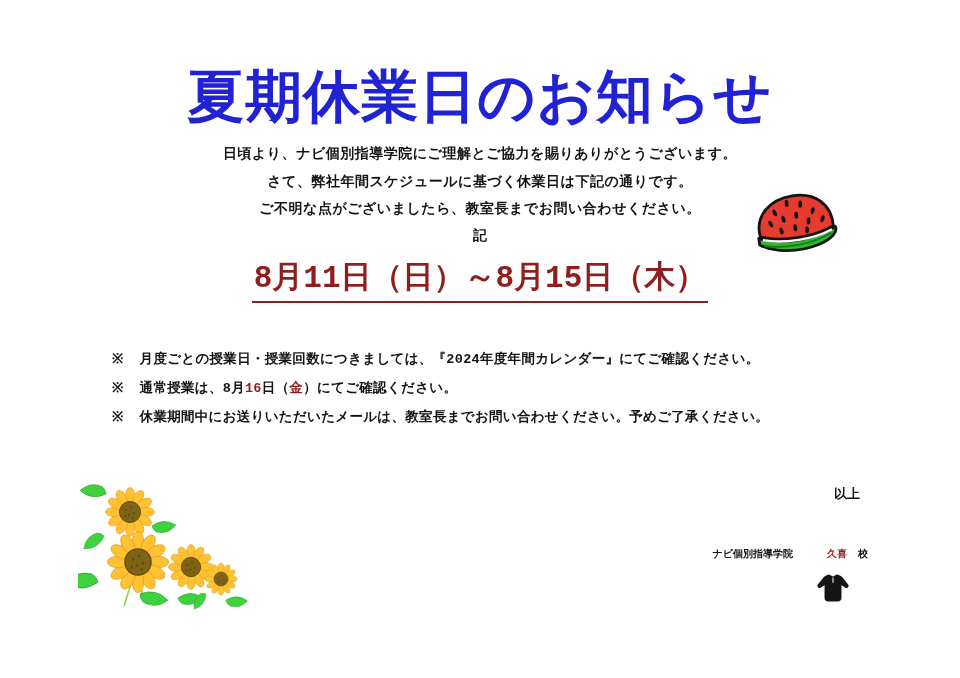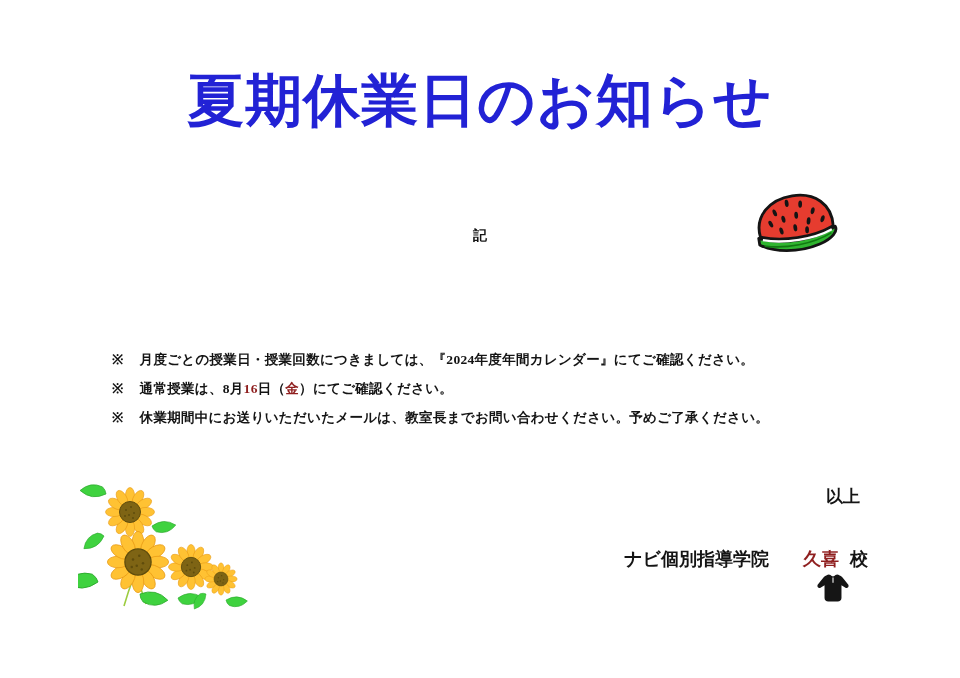--- a/index.html
+++ b/index.html
@@ -7,21 +7,21 @@
     --accent-red:#8f1f1f;
     --body-text:#141414;
     --page-bg:#ffffff;
   }
   html,body{margin:0;padding:0;background:#ffffff;}
   .page{
     position:relative;
     width:960px;height:678px;
     background:var(--page-bg,#fff);
     overflow:hidden;
-    font-family:Liberation Serif, serif;
+    font-family:Liberation Mono, monospace;
     color:var(--body-text,#141414);
   }
   .notice-title{
     position:absolute;top:60px;left:0;width:100%;
     margin:0;text-align:center;
     font-size:57px;line-height:82px;font-weight:bold;
     letter-spacing:1px;
     color:var(--title-blue,#2222d5);
   }
   .intro{
@@ -54,44 +54,52 @@
     display:flex;align-items:flex-start;
     margin:0 0 10px 0;
     font-size:13.5px;font-weight:bold;line-height:19px;
     letter-spacing:0.3px;
   }
   .note-marker{flex:0 0 auto;margin-right:16px;}
   .note-text{flex:1 1 auto;}
   .note-text .accent{color:var(--accent-red,#8f1f1f);}
   .closing-text{
     position:absolute;top:485px;right:100px;
-    font-size:17px;font-weight:bold;
+    font-size:13px;font-weight:bold;
   }
   .signature{
     position:absolute;top:547px;right:92px;
     display:flex;align-items:flex-start;
-    font-size:18px;font-weight:bold;white-space:nowrap;
+    font-size:10px;font-weight:bold;white-space:nowrap;
   }
   .signature .school{margin-right:34px;}
   .signature .branch{color:var(--accent-red,#8f1f1f);margin-right:11px;}
   .illus{position:absolute;}
   .watermelon{left:747px;top:189px;width:97px;height:68px;}
   .sunflowers{left:78px;top:476px;width:172px;height:142px;}
   .mascot{left:815px;top:573px;width:36px;height:31px;}
 </style>
 </head>
 <body>
 
 <div class="page">
 
   <h1 class="notice-title">夏期休業日のお知らせ</h1>
 
+  <div class="intro">
+    <p class="intro-line">日頃より、ナビ個別指導学院にご理解とご協力を賜りありがとうございます。</p>
+    <p class="intro-line">さて、弊社年間スケジュールに基づく休業日は下記の通りです。</p>
+    <p class="intro-line">ご不明な点がございましたら、教室長までお問い合わせください。</p>
+  </div>
 
   <div class="record-marker">記</div>
 
+  <div class="closure-wrap">
+    <span class="closure-period">8月11日（日）～8月15日（木）</span>
+  </div>
 
   <div class="notes">
     <div class="note-row">
       <span class="note-marker">※</span>
       <span class="note-text"><span>月度ごとの授業日・授業回数につきましては、『2024年度年間カレンダー』にてご確認ください。</span></span>
     </div>
     <div class="note-row">
       <span class="note-marker">※</span>
       <span class="note-text"><span>通常授業は、8月</span><span class="accent">16</span><span>日（</span><span class="accent">金</span><span>）にてご確認ください。</span></span>
     </div>

